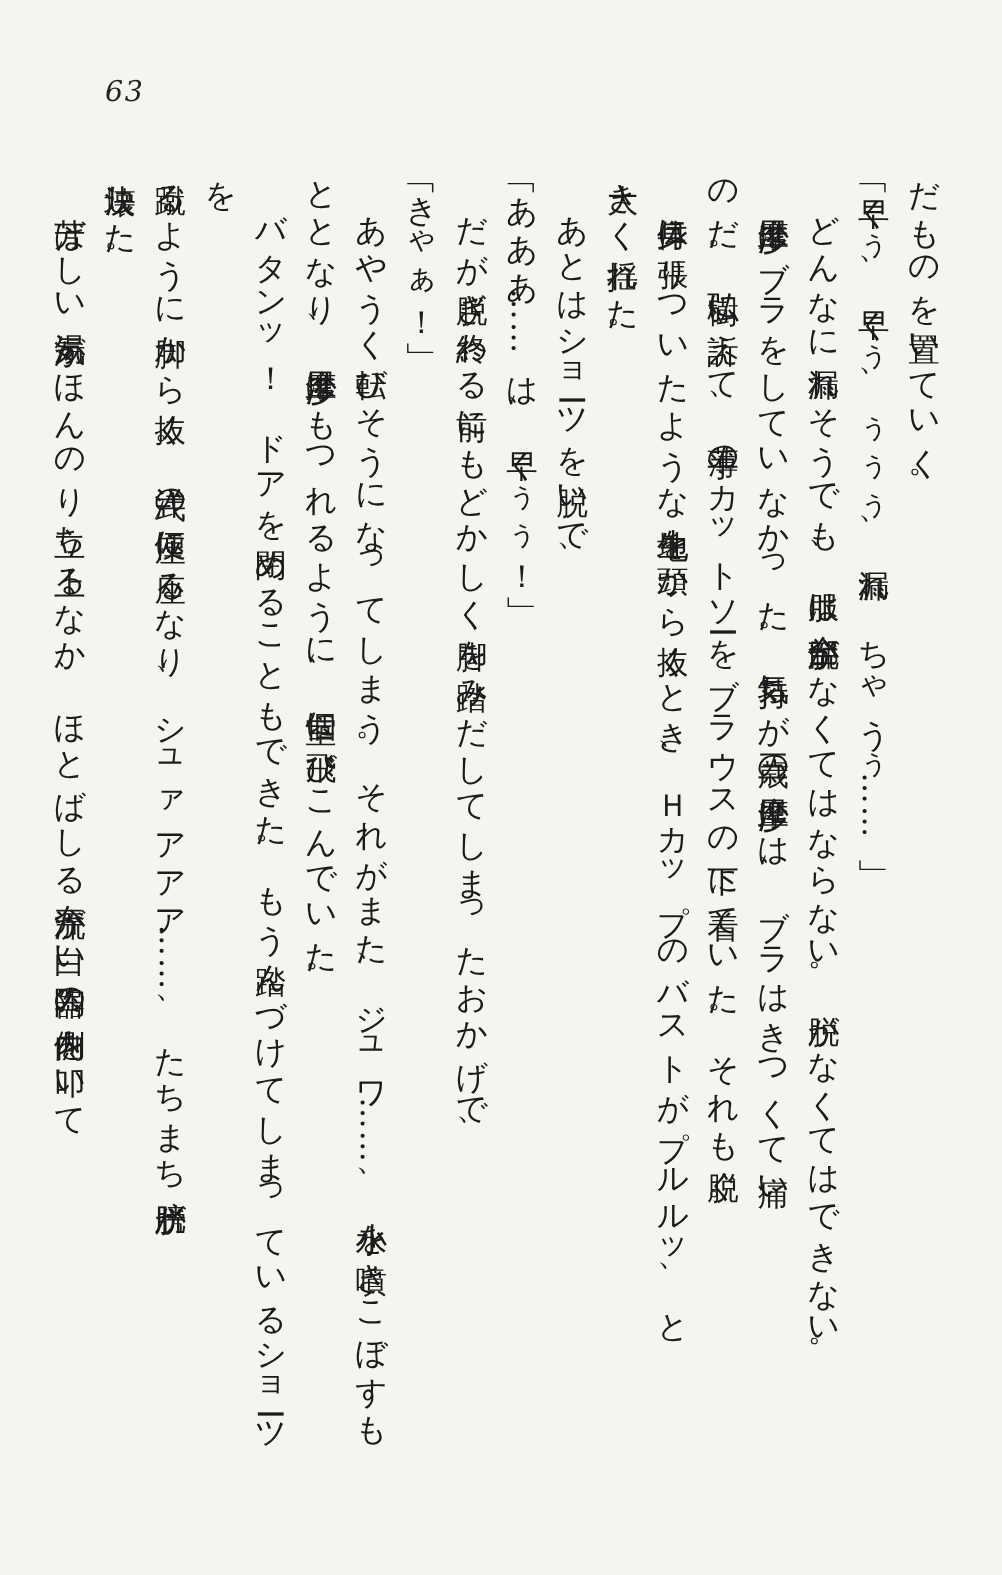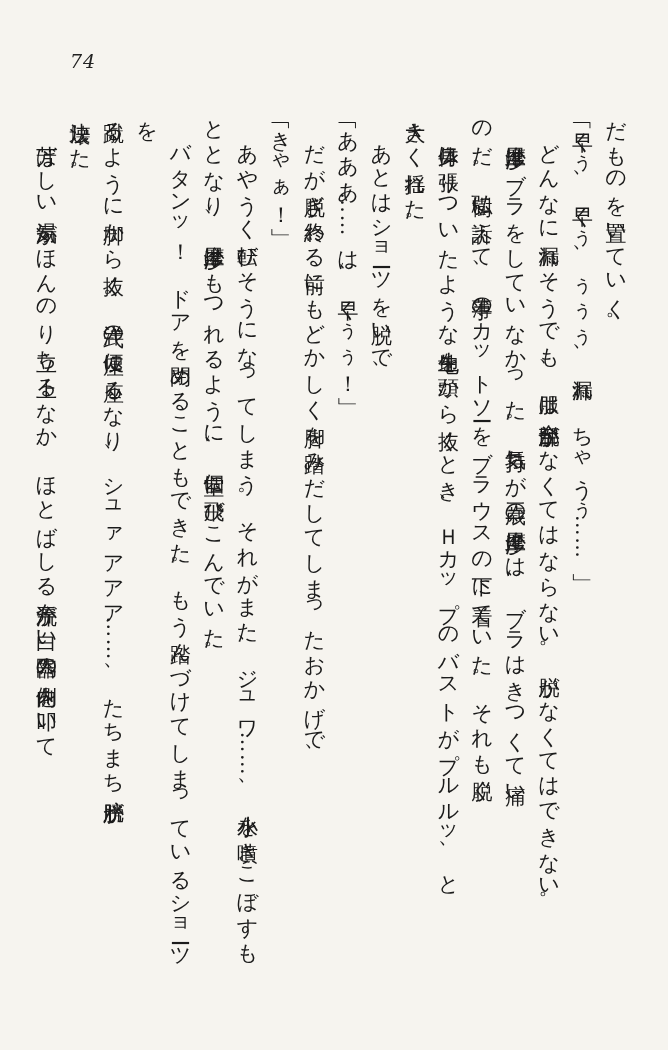--- a/index.html
+++ b/index.html
@@ -49,21 +49,21 @@
   }
   
   .col.dialog {
     text-indent: 9px;
   }
 </style>
 </head>
 <body>
 
 <div class="page">
-  <div class="page-number">74</div>
+  <div class="page-number">63</div>
 
   <div class="text-area">
       <p class="col">だものを置いていく。</p>
       <p class="col dialog">「早くぅ、早くぅ、ぅぅぅ、漏れ、ちゃうぅ……」</p>
       <p class="col indent">どんなに漏れそうでも、服は全部脱がなくてはならない。脱がなくてはできない。</p>
       <p class="col indent">摩里沙はブラをしていなかった。気持ちが三歳の摩里沙には、ブラはきつくて痛い</p>
       <p class="col">のだ。弘樹に訴えて、薄手のカットソーをブラウスの下に着ていた。それも脱ぐ。</p>
       <p class="col indent">身体に張りついたような生地を頭から抜くとき、Ｈカップのバストがプルルッ、と</p>
       <p class="col">大きく揺れた。</p>
       <p class="col indent">あとはショーツを脱いで、</p>

